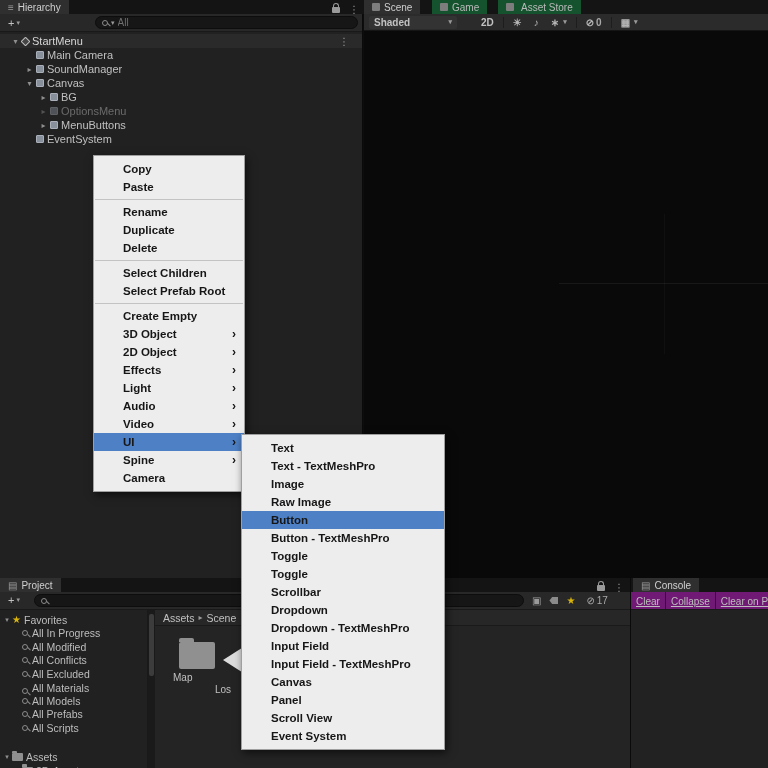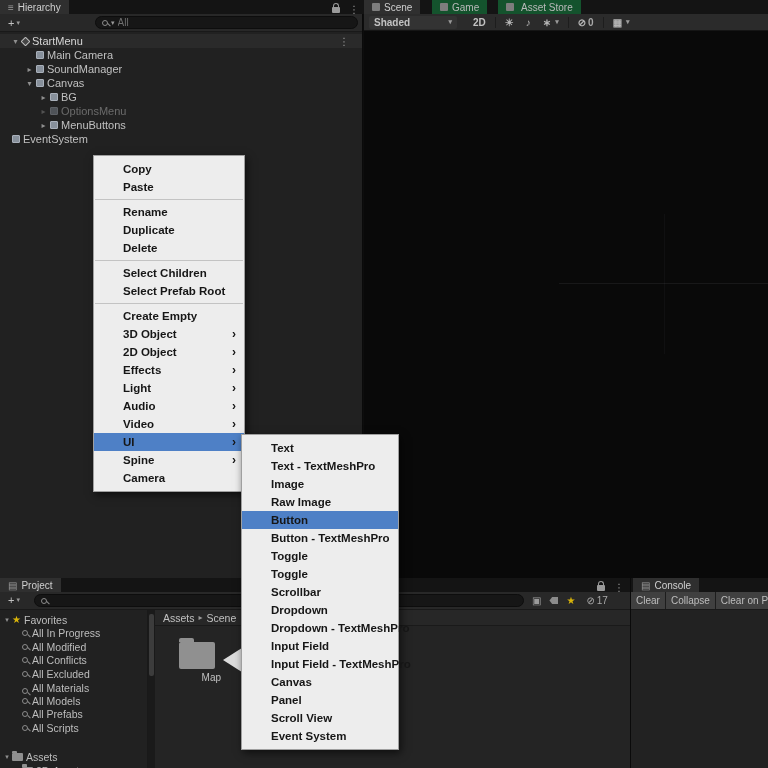--- a/index.html
+++ b/index.html
@@ -77,32 +77,32 @@
   .staricon { color:var(--favorites-star,#d9b40a); font-size:10px; margin-right:3px; }
   .foldericon { width:11px; height:8px; background:#8f8f8f; border-radius:1px; position:relative; flex:none; margin-right:3px; }
   .foldericon::before { content:''; position:absolute; top:-2.5px; left:0; width:5px; height:2.5px;
                         background:#8f8f8f; border-radius:1px 1px 0 0; }
   .scrolltrack { position:absolute; left:148px; top:610px; width:7px; height:158px; background:#1a1a1a; }
   .scrollthumb { position:absolute; left:1px; top:4px; width:5px; height:62px; background:#3c3c3c; border-radius:2px; }
 
   .contentarea { position:absolute; left:155px; top:610px; width:475px; height:158px; background:#242424; }
   .breadcrumbbar { height:16px; background:#272727; border-bottom:1px solid #1a1a1a;
                    display:flex; align-items:center; padding:0 8px; gap:4px; font-size:10.5px; color:#c0c0c0; }
-  .asset { position:absolute; width:48px; text-align:right; color:#c0c0c0; font-size:10px; }
+  .asset { position:absolute; width:48px; text-align:left; color:#c0c0c0; font-size:10px; }
   .bigfolder { width:36px; height:27px; background:#909090; border-radius:2px; position:relative; margin:0 auto; }
   .bigfolder::before { content:''; position:absolute; top:-4px; left:0; width:15px; height:4px;
                        background:#909090; border-radius:2px 2px 0 0; }
   .arrowsprite { width:0; height:0; border-top:21px solid transparent; border-bottom:21px solid transparent;
                  border-right:33px solid #dcdcdc; margin:0 auto; }
   .assetlabel { margin-top:3px; }
 
   .consolebody { position:absolute; left:631px; top:610px; width:137px; height:158px; background:#222222; }
-  .consolebar { position:absolute; left:631px; top:592px; width:137px; height:18px; background:#404040;
-                border-bottom:1px solid #191919; display:flex; align-items:center; font-size:10px;
-                color:#bdbdbd; overflow:hidden; white-space:nowrap; }
+  .consolebar { position:absolute; left:631px; top:592px; width:137px; height:18px; background:#701a75;
+                border-bottom:1px solid #191919; display:flex; align-items:flex-start; font-size:10px;
+                color:#bdbdbd; overflow:hidden; white-space:nowrap;text-decoration:underline; }
   .cbtn { padding:0 5px; height:18px; display:flex; align-items:center; border-right:1px solid #1d1d1d; flex:none; }
   .paneldivider { position:absolute; left:630px; top:578px; width:1px; height:190px; background:#0a0a0a; }
 
   .lockicon { width:8px; height:6px; background:#9a9a9a; border-radius:1px; position:relative; flex:none; }
   .lockicon::before { content:''; position:absolute; top:-4px; left:1.2px; width:4px; height:4px;
                       border:1.2px solid #9a9a9a; border-bottom:none; border-radius:3px 3px 0 0; }
   .kebab { color:#9a9a9a; font-size:10px; }
   .tagicon { width:9px; height:7px; background:#8b8b8b;
              clip-path:polygon(0 50%, 30% 0, 100% 0, 100% 100%, 30% 100%); flex:none; }
   .eyecount { display:flex; align-items:center; gap:2px; color:#a8a8a8; font-size:10px; }
@@ -175,35 +175,35 @@
     <div class="trow dim" style="padding-left:38px;">
       <span class="fold">▸</span>
       <span class="gicon"></span>
       <span>OptionsMenu</span>
     </div>
     <div class="trow" style="padding-left:38px;">
       <span class="fold">▸</span>
       <span class="gicon"></span>
       <span>MenuButtons</span>
     </div>
-    <div class="trow" style="">
+    <div class="trow" style="padding-left:24px;">
       <span class="fold"></span>
       <span class="gicon"></span>
       <span>EventSystem</span>
     </div>
   </div>
 </div>
 
 <div class="sceneview">
   <div class="stbar">
     <div class="sbtn shadedpill">
       <span>Shaded</span>
       <span class="caret">▾</span>
     </div>
-    <div class="sbtn" style="margin-left:10px;">
+    <div class="sbtn" style="margin-left:18px;">
       <span>2D</span>
     </div>
     <div class="vdiv"></div>
     <div class="sbtn">
       <span class="ticon">☀</span>
     </div>
     <div class="sbtn">
       <span class="ticon">♪</span>
     </div>
     <div class="sbtn">
@@ -241,21 +241,21 @@
   <div class="mi"><span>2D Object</span><span class="sub-arrow">›</span></div>
   <div class="mi"><span>Effects</span><span class="sub-arrow">›</span></div>
   <div class="mi"><span>Light</span><span class="sub-arrow">›</span></div>
   <div class="mi"><span>Audio</span><span class="sub-arrow">›</span></div>
   <div class="mi"><span>Video</span><span class="sub-arrow">›</span></div>
   <div class="mi hl"><span>UI</span><span class="sub-arrow">›</span></div>
   <div class="mi"><span>Spine</span><span class="sub-arrow">›</span></div>
   <div class="mi"><span>Camera</span></div>
 </div>
 
-<div class="menu" style="left:241px; top:434px; width:158px; z-index:60;">
+<div class="menu" style="left:241px; top:434px; width:204px; z-index:60;">
   <div class="mi"><span>Text</span></div>
   <div class="mi"><span>Text - TextMeshPro</span></div>
   <div class="mi"><span>Image</span></div>
   <div class="mi"><span>Raw Image</span></div>
   <div class="mi hl"><span>Button</span></div>
   <div class="mi"><span>Button - TextMeshPro</span></div>
   <div class="mi"><span>Toggle</span></div>
   <div class="mi"><span>Toggle</span></div>
   <div class="mi"><span>Scrollbar</span></div>
   <div class="mi"><span>Dropdown</span></div>

